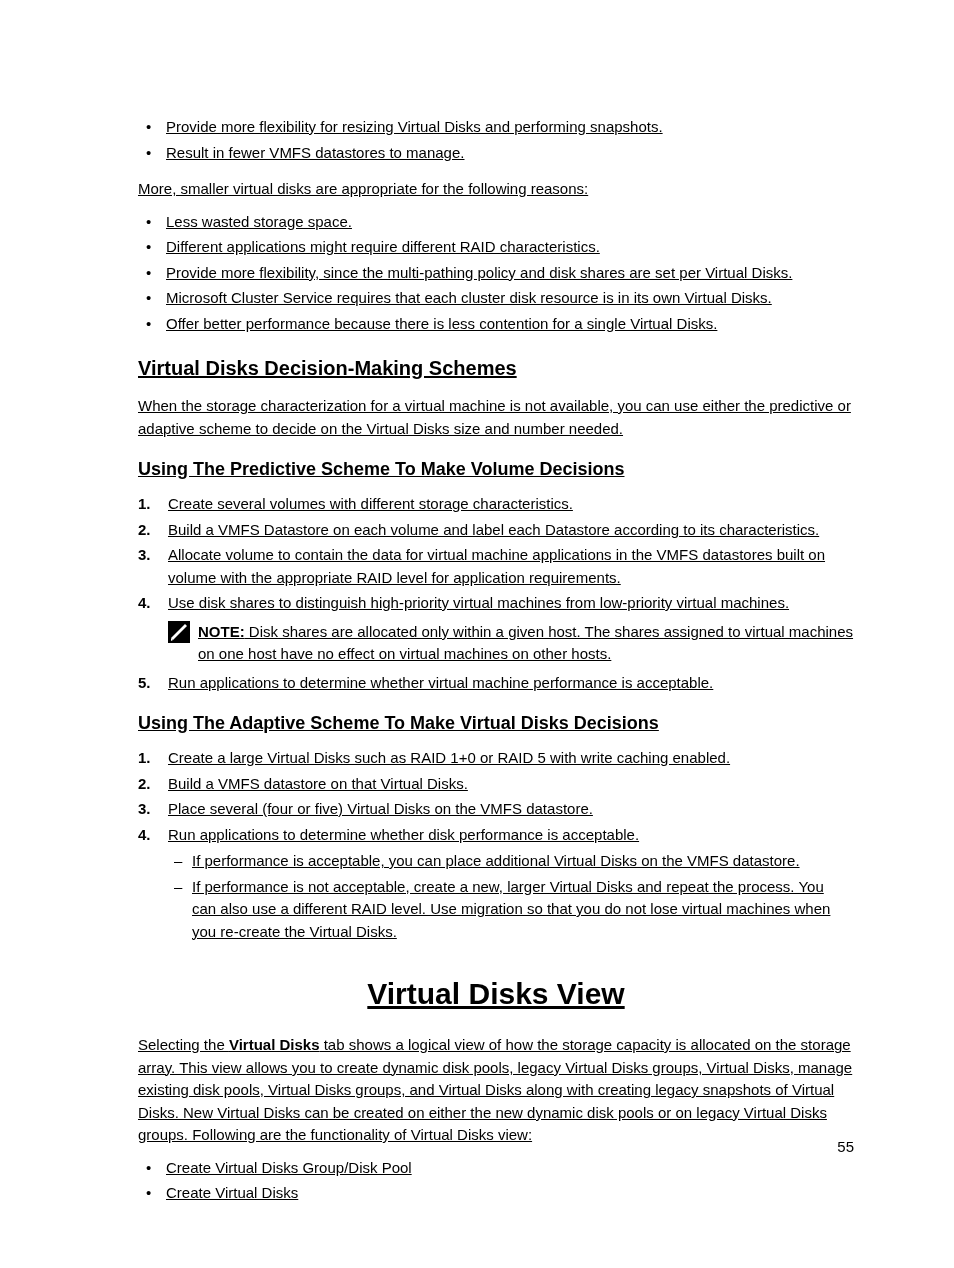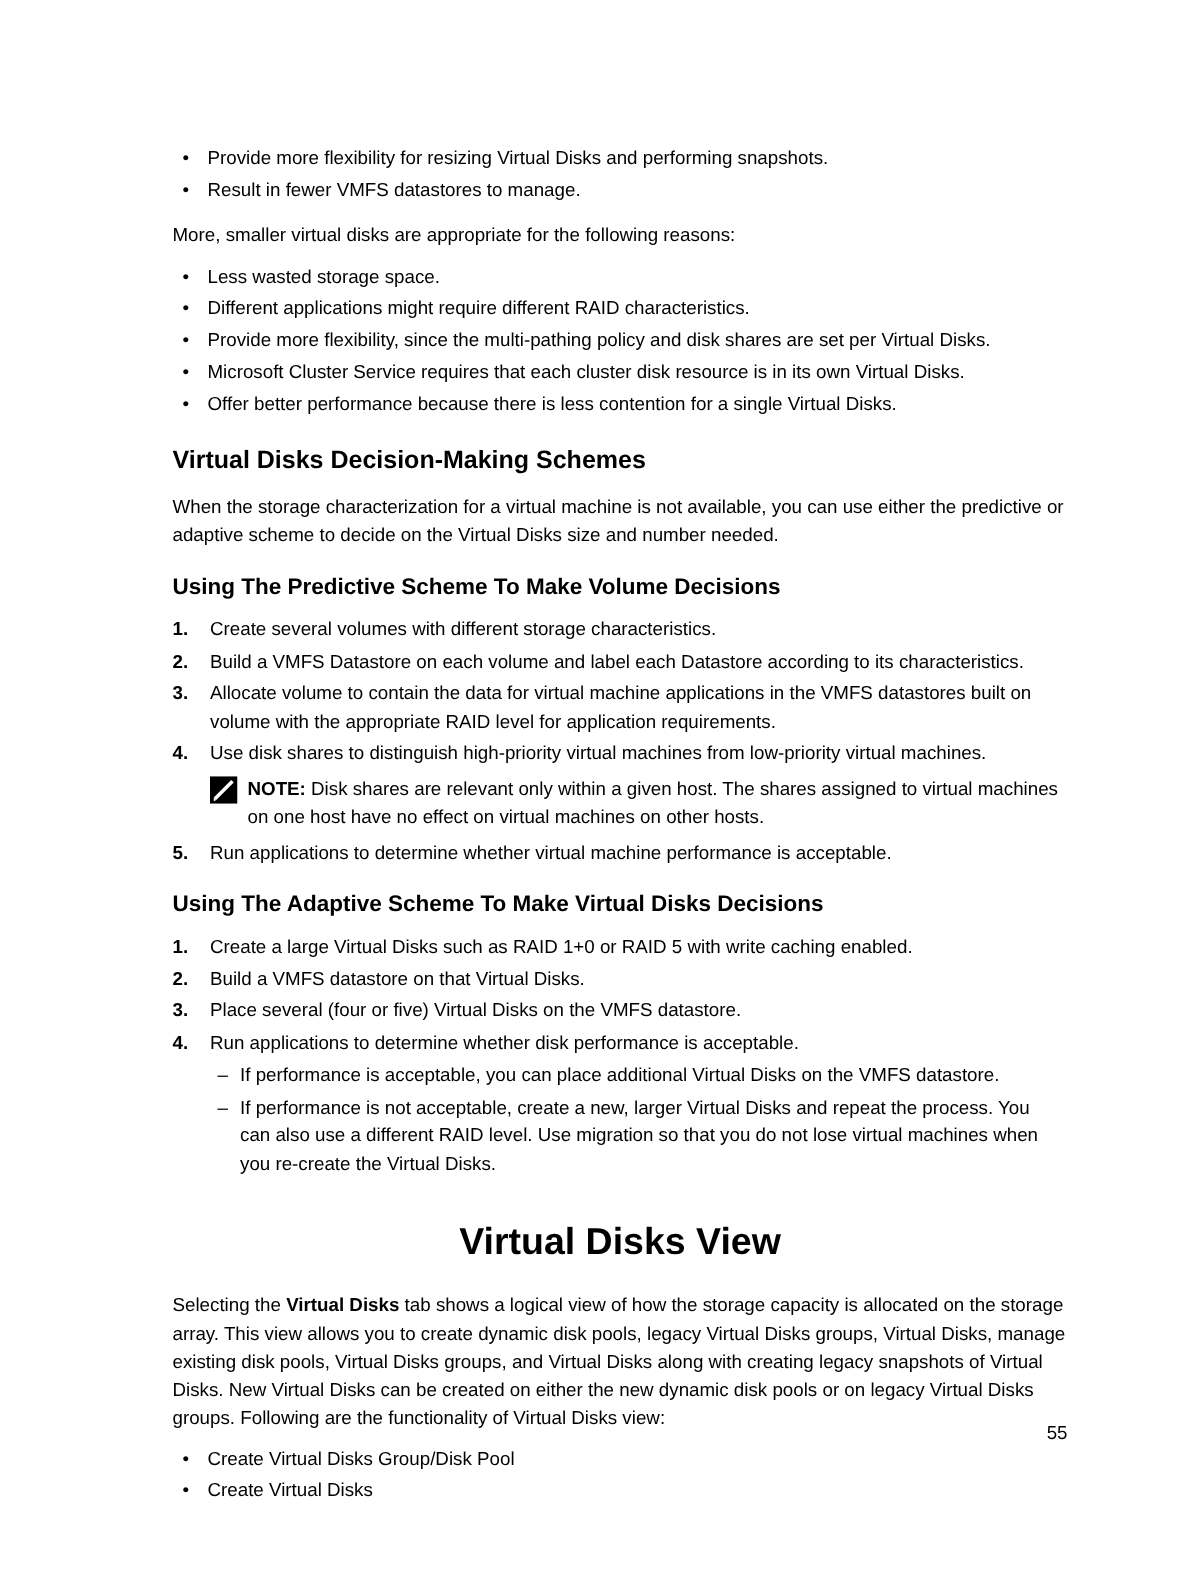--- a/index.html
+++ b/index.html
@@ -11,20 +11,21 @@
     background: #fff;
     margin: 0;
     padding: 0;
   }
   .page {
     width: 954px;
     height: 1268px;
     box-sizing: border-box;
     padding: 112px 100px 60px 138px;
     position: relative;
+    text-decoration: underline;
   }
   ul.bulleted {
     list-style: none;
     padding: 0;
     margin: 4px 0 14px 0;
   }
   ul.bulleted > li {
     position: relative;
     padding-left: 28px;
     margin: 3px 0;
@@ -142,21 +143,21 @@
       <span>Use disk shares to distinguish high-priority virtual machines from low-priority virtual machines.</span>
       <div class="note-row">
         <span class="note-icon">
           <svg width="22" height="22" viewBox="0 0 22 22">
             <rect x="0" y="0" width="22" height="22" fill="#000"></rect>
             <path d="M3 17 L17 3 L19 5 L5 19 Z" fill="#fff"></path>
             <path d="M3 17 L5 19 L3 20 Z" fill="#fff"></path>
           </svg>
         </span>
         <span class="note-text">
-          <span class="bold">NOTE:</span><span> Disk shares are relevant only within a given host. The shares assigned to virtual machines on one host have no effect on virtual machines on other hosts.</span>
+          <span class="bold">NOTE:</span><span> Disk shares are allocated only within a given host. The shares assigned to virtual machines on one host have no effect on virtual machines on other hosts.</span>
         </span>
       </div>
     </li>
     <li>Run applications to determine whether virtual machine performance is acceptable.</li>
   </ol>
 
   <h3 class="subsection">Using The Adaptive Scheme To Make Virtual Disks Decisions</h3>
 
   <ol class="numbered">
     <li>Create a large Virtual Disks such as RAID 1+0 or RAID 5 with write caching enabled.</li>

